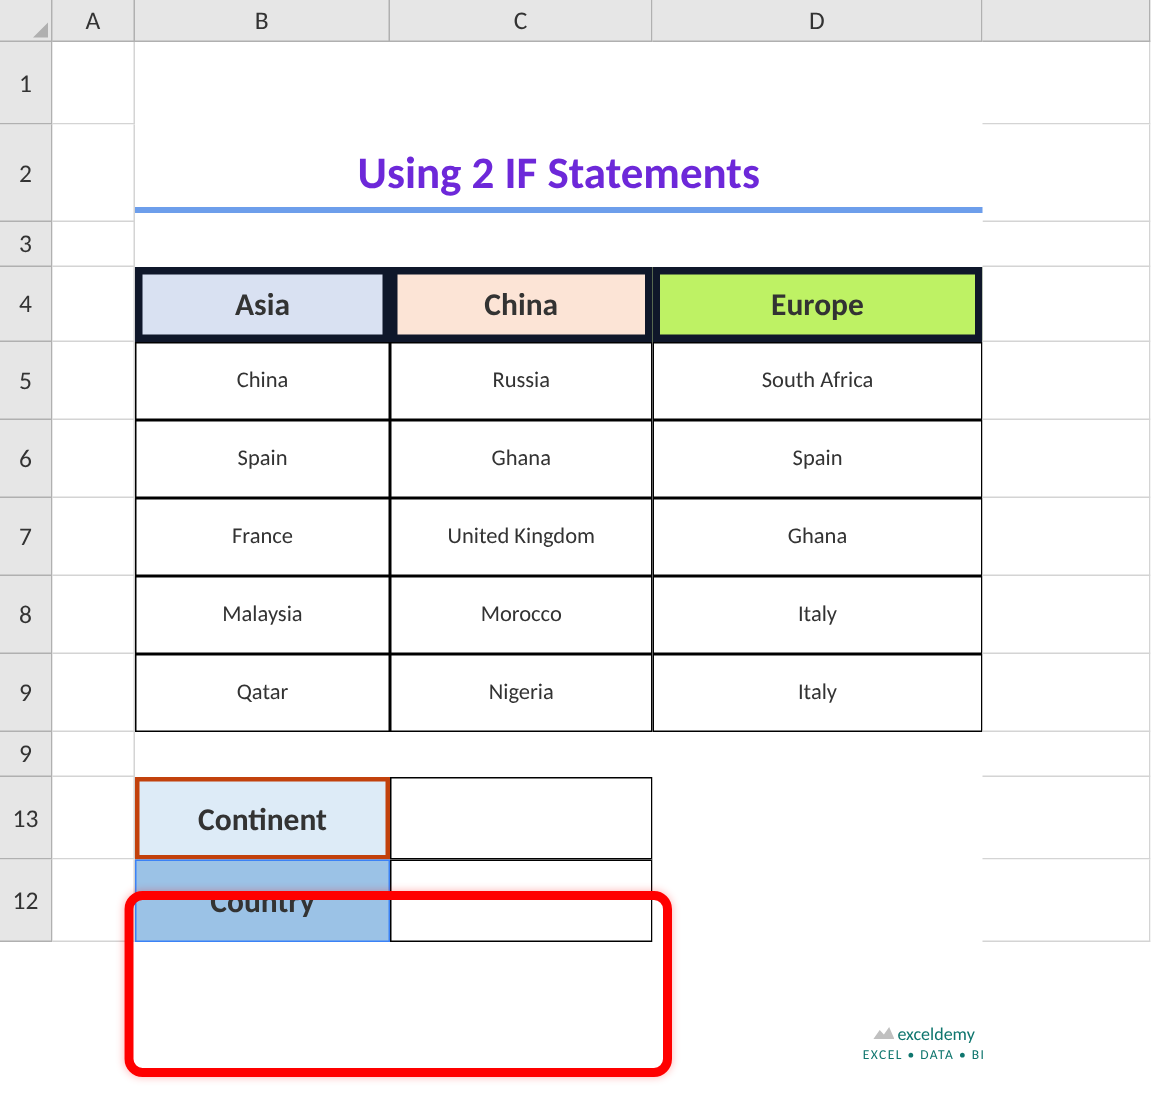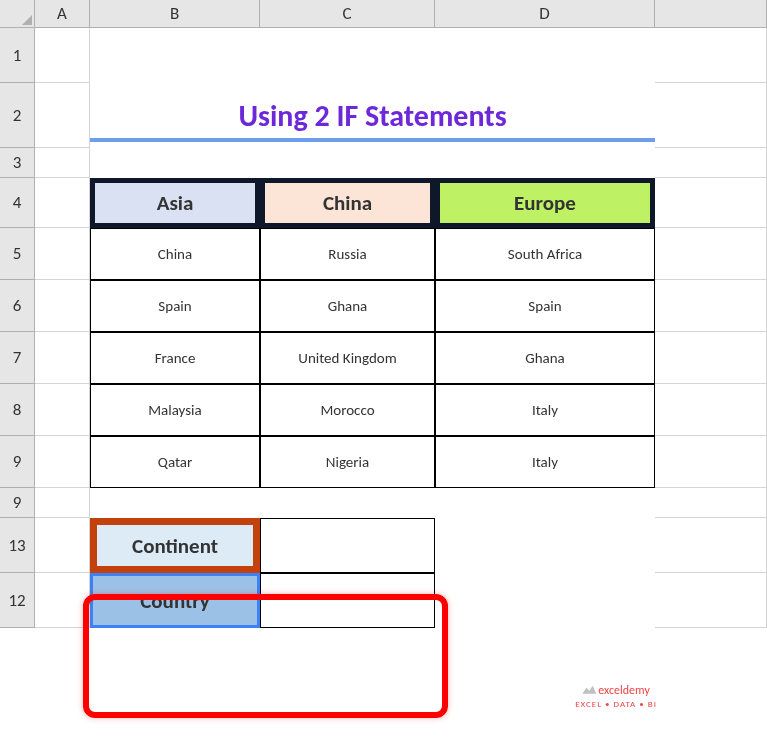--- a/index.html
+++ b/index.html
@@ -87,27 +87,27 @@
     .hdr-africa { background: #fce4d6; }
     .hdr-europe { background: #bef264; }
     .data-cell {
       border: 1px solid #000;
       font-size: 15px;
     }
     .lookup-label {
       background: #ddebf7;
       font-weight: bold;
       font-size: 21px;
-      border: 7px solid #c2410c;
+      border: 3px solid #c2410c;
     }
     .lookup-label-active {
       background: #9bc2e6;
       font-weight: bold;
       font-size: 21px;
-      border: 3px solid #3b82f6;
+      border: 1px solid #3b82f6;
     }
     .lookup-value {
       border: 1px solid #000;
       background: #fff;
     }
     .no-border {
       border-right: none;
       border-bottom: none;
     }
     .highlight-box {
@@ -119,21 +119,21 @@
       border: 6px solid #ff0000;
       border-radius: 12px;
       pointer-events: none;
       box-shadow: 0 0 6px rgba(255,0,0,0.3);
     }
     .watermark {
       position: absolute;
       right: 110px;
       bottom: 36px;
       font-size: 12px;
-      color: #ef4444;
+      color: #0f766e;
       text-align: center;
       line-height: 1.1;
     }
     .watermark .wm-icon {
       display: inline-block;
       width: 14px;
       height: 10px;
       background: #c0c0c0;
       margin-right: 2px;
       clip-path: polygon(0 100%, 30% 40%, 50% 70%, 75% 20%, 100% 100%);

